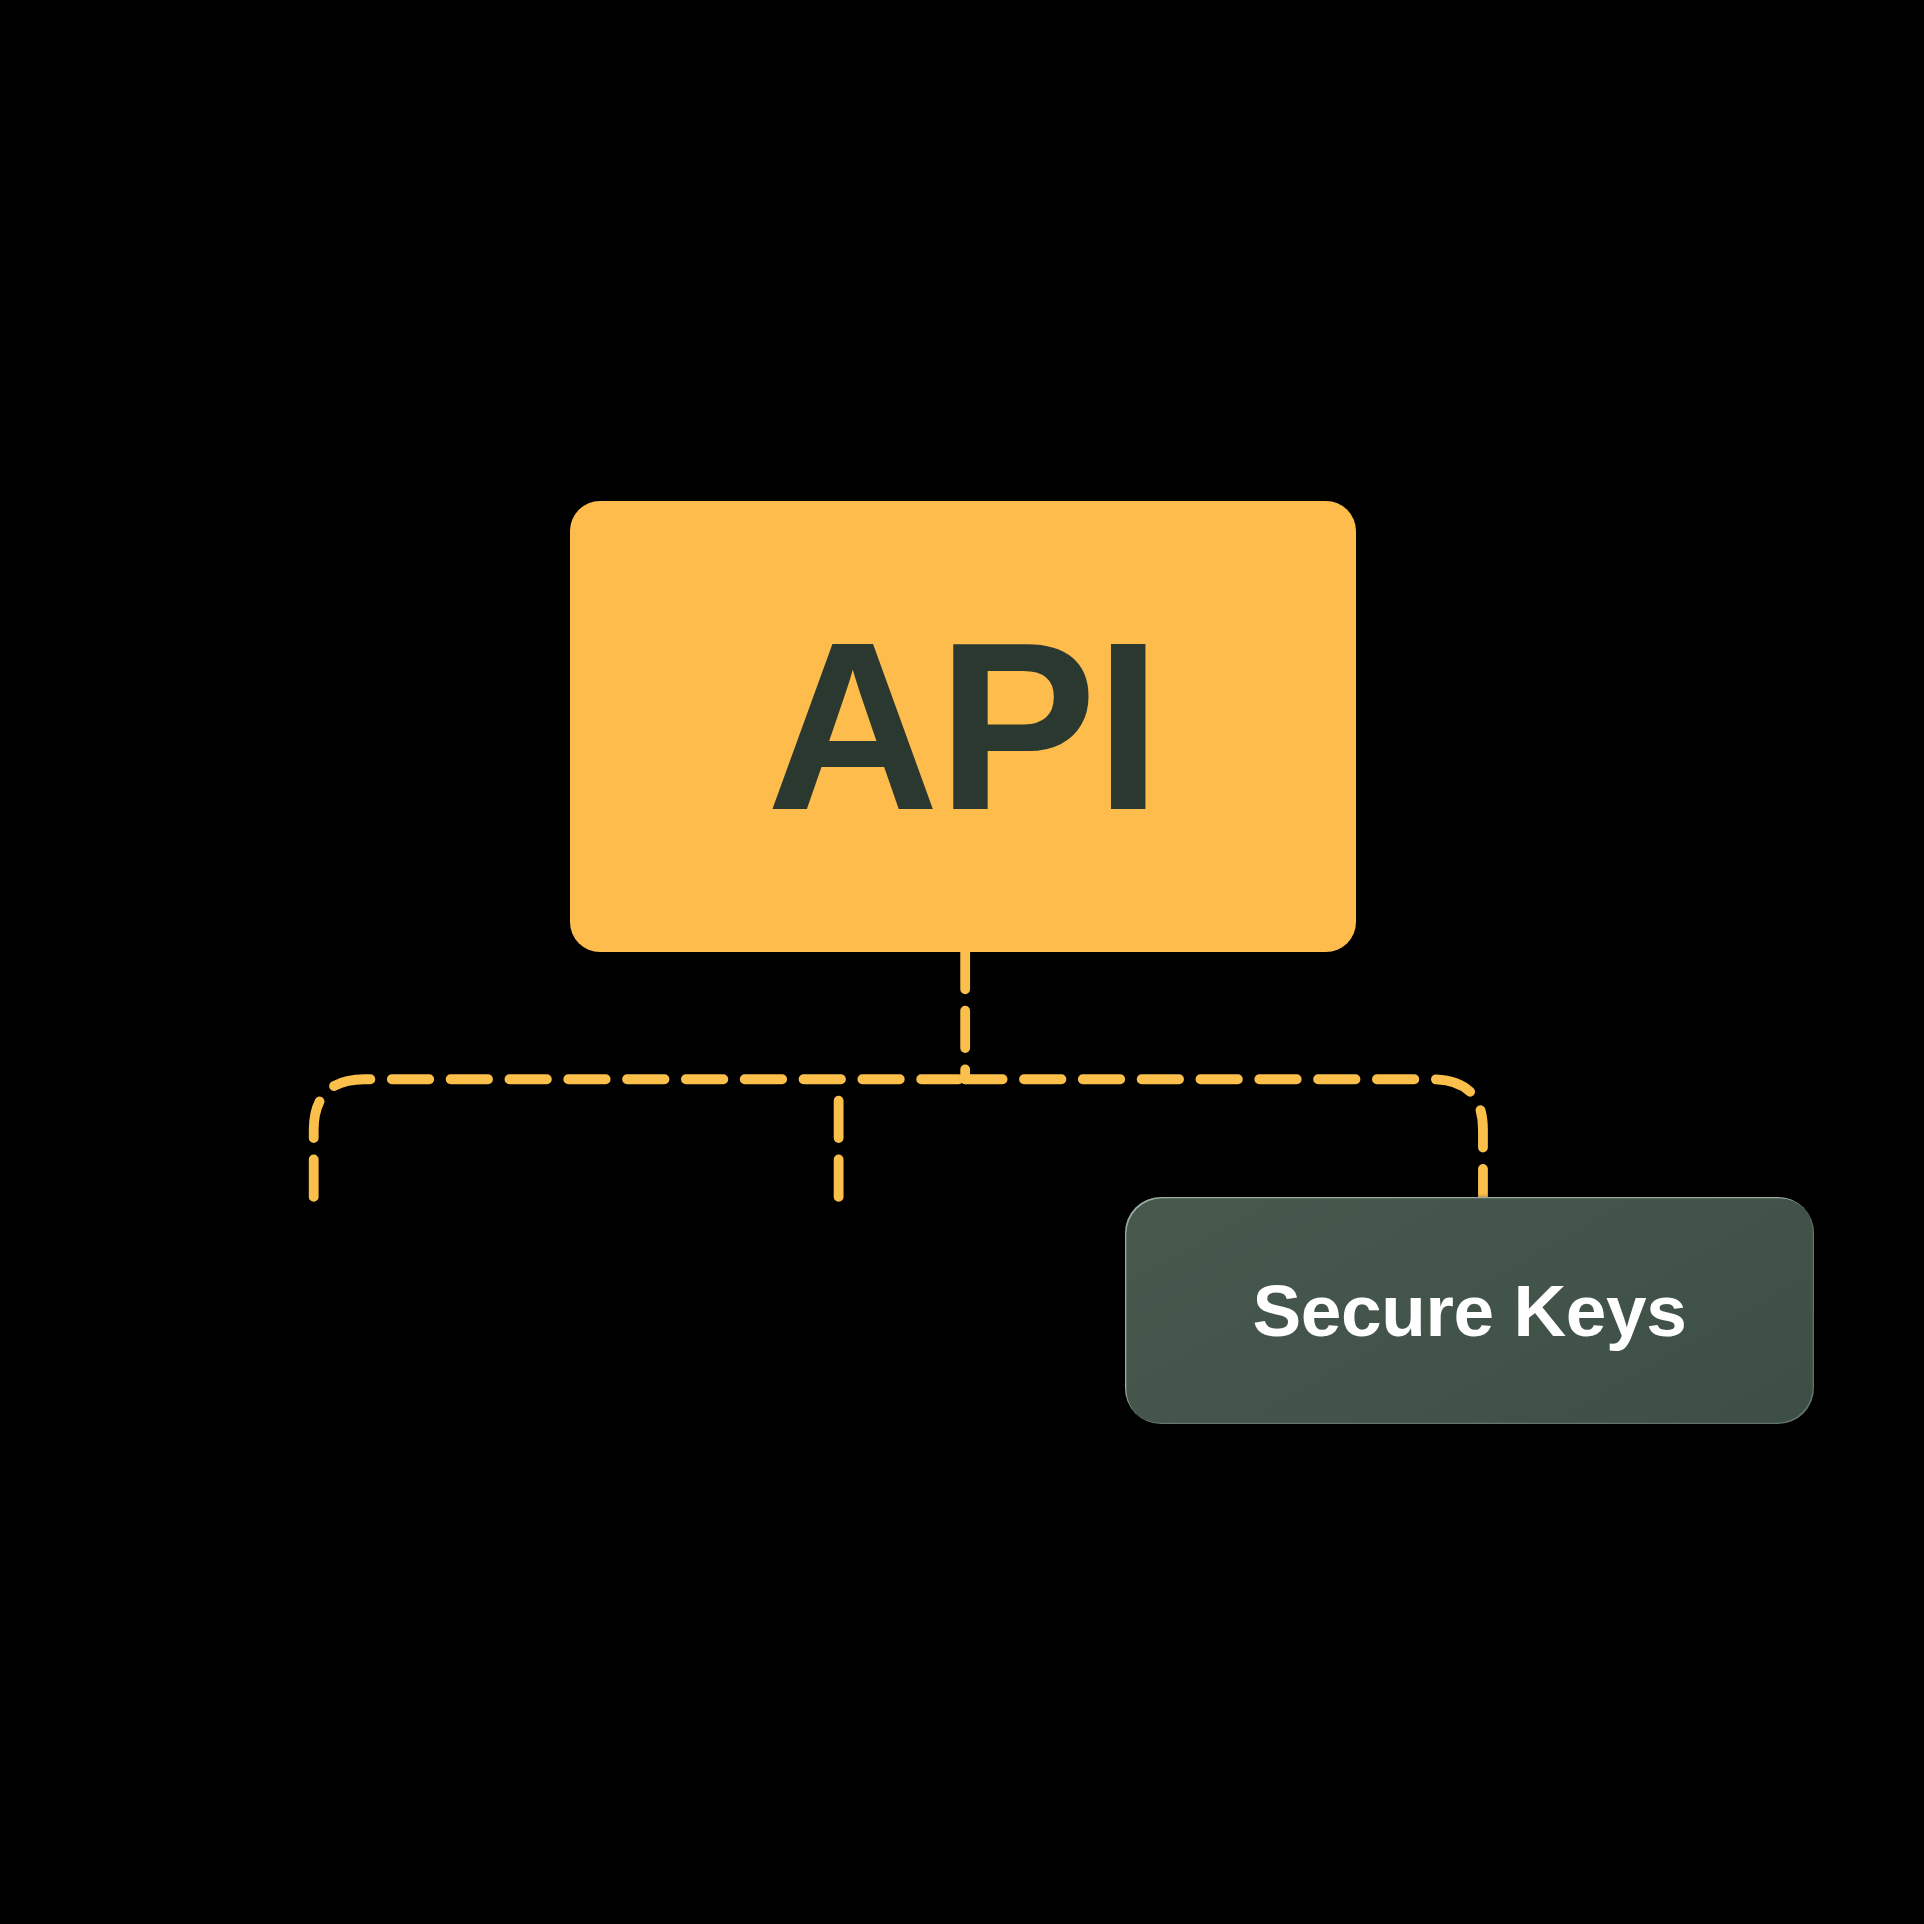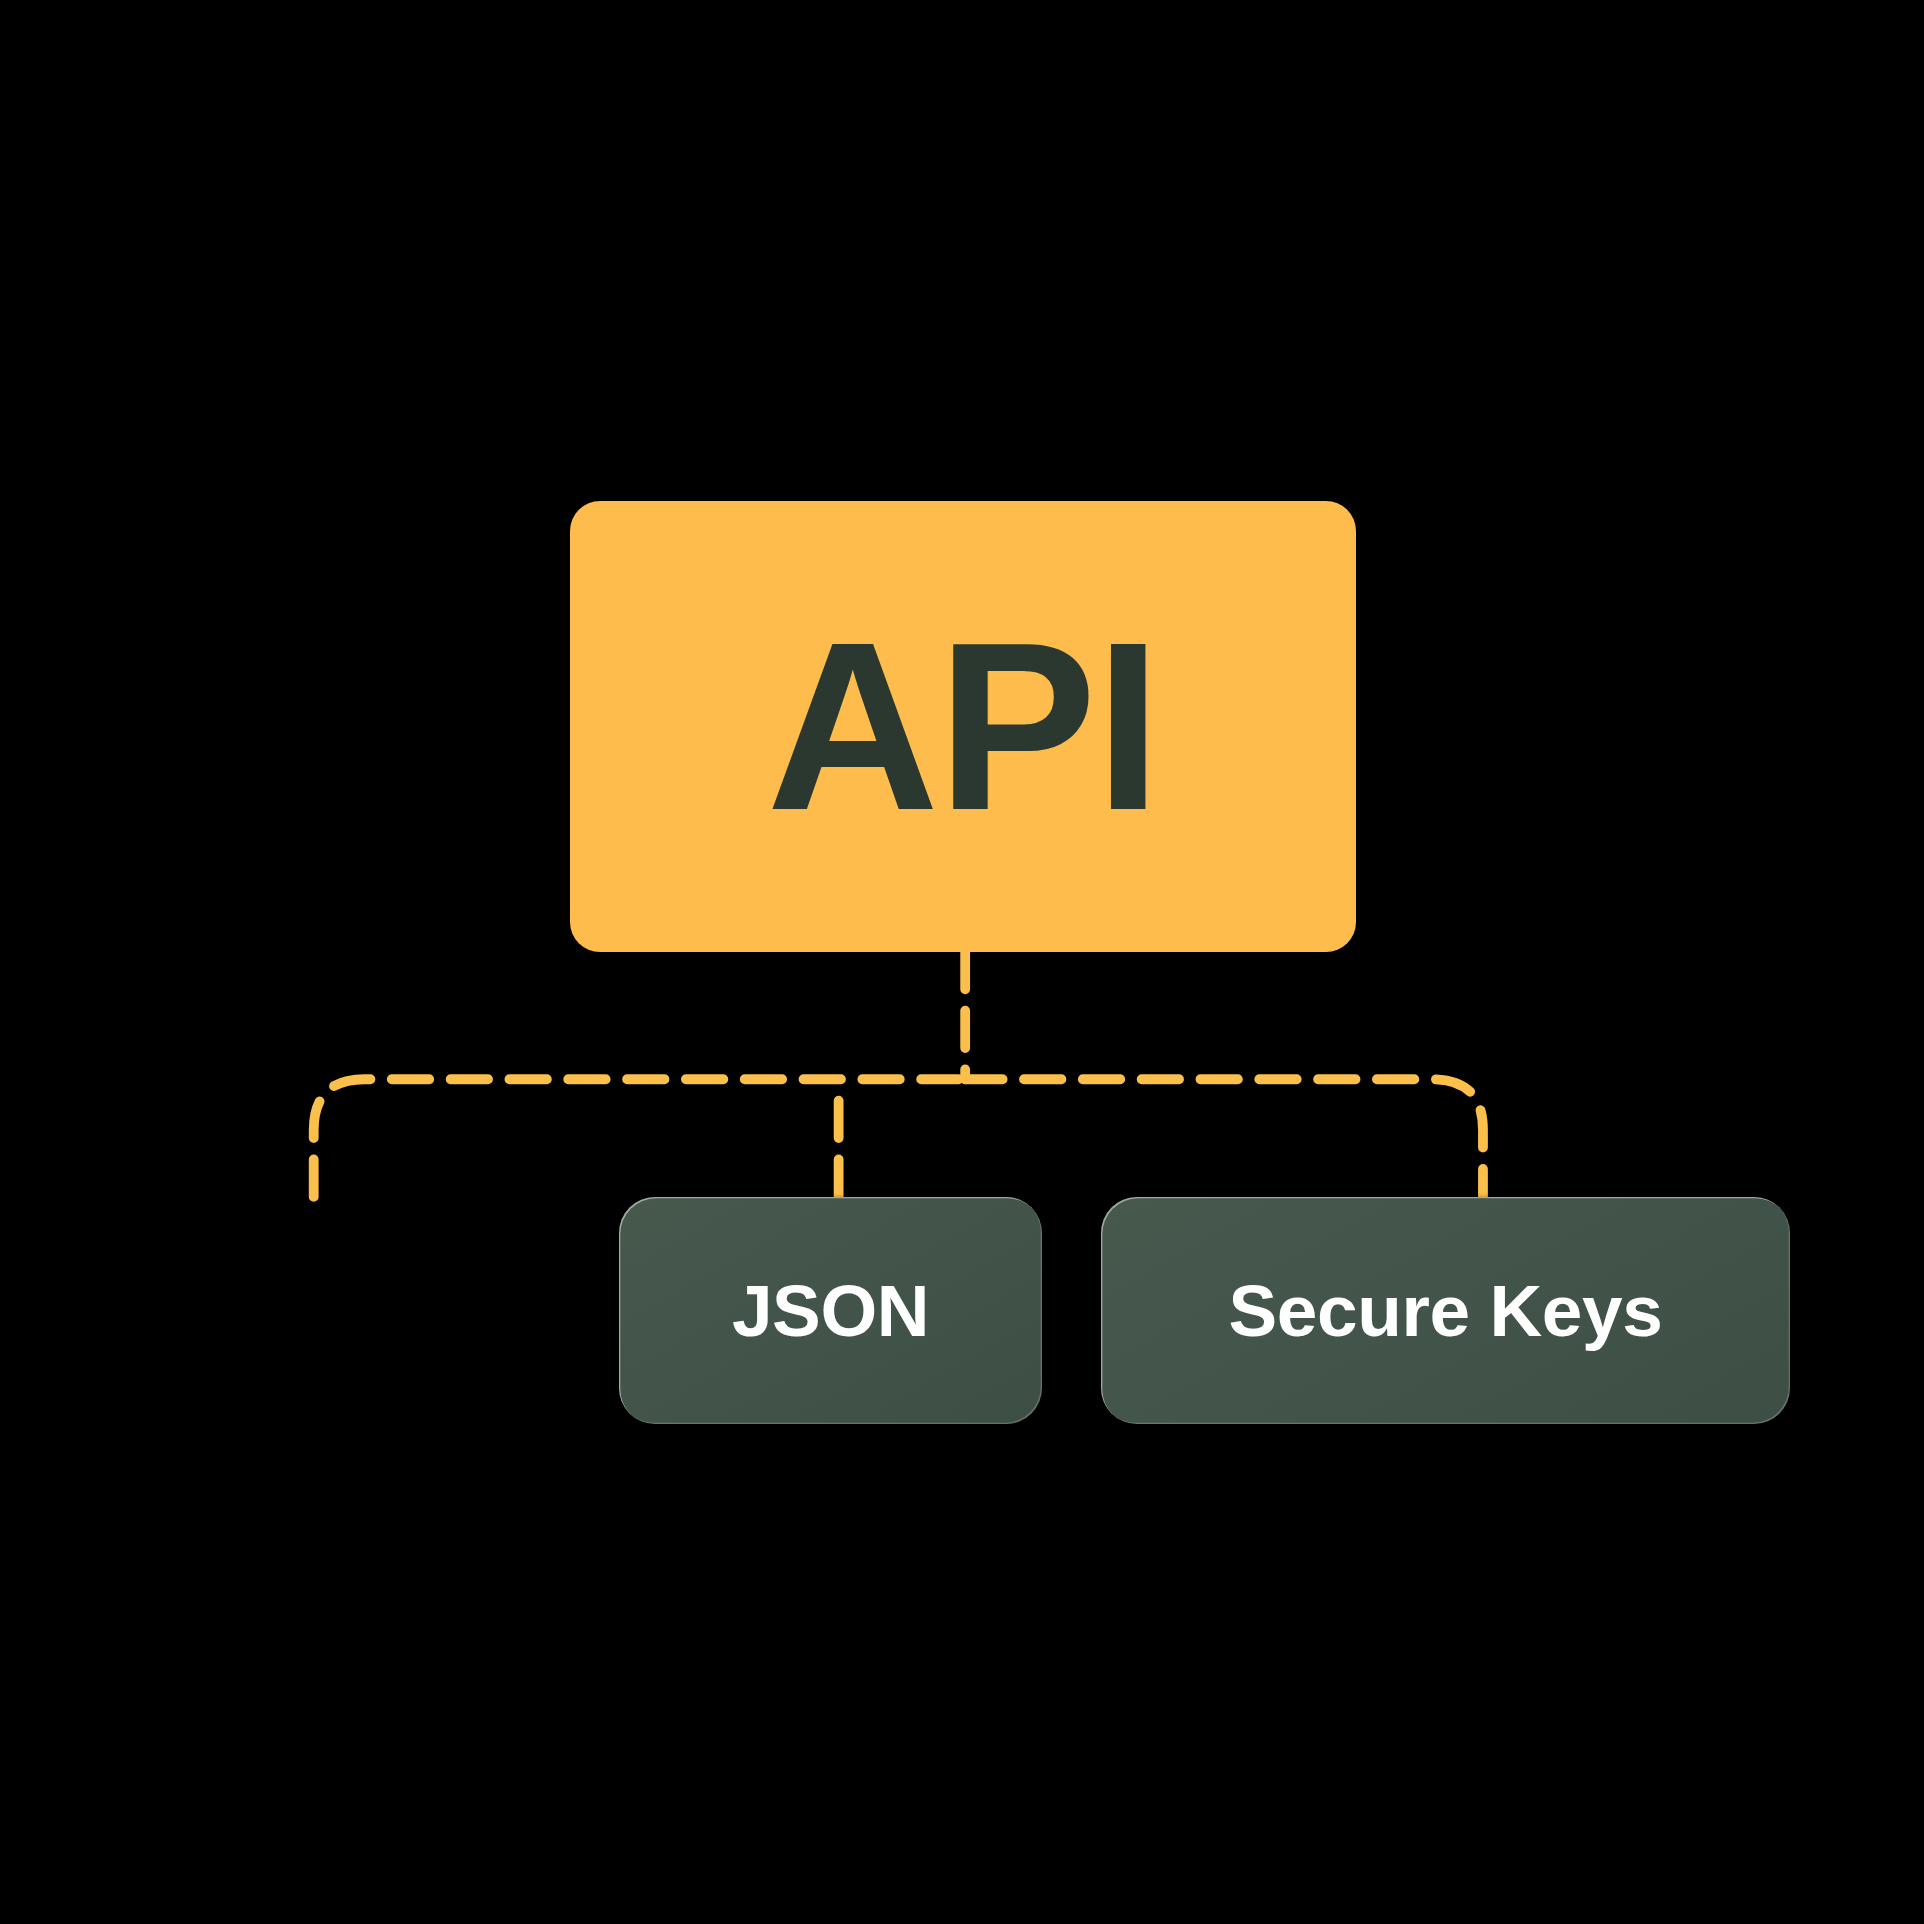--- a/index.html
+++ b/index.html
@@ -64,21 +64,21 @@
     color: #FFFFFF;
     font-size: 73px;
     font-weight: 700;
     line-height: 1;
     letter-spacing: -0.4px;
     white-space: nowrap;
     font-family: "Liberation Sans", sans-serif;
   }
   #leaf-0 { left: 111px;  width: 423px; top: 1197px; }
   #leaf-1 { left: 619px;  width: 423px; top: 1197px; }
-  #leaf-2 { left: 1101px; width: 689px; top: 1197px; }
+  #leaf-2 { left: 1125px; width: 689px; top: 1197px; }
 </style>
 </head>
 <body>
 
 <div id="canvas">
 
   <svg id="connectors" viewBox="0 0 2160 2160" xmlns="http://www.w3.org/2000/svg">
     <g fill="none" stroke="#FBBF4C" stroke-width="11" stroke-linecap="round" stroke-dasharray="42 24">
 
       <path d="M 1083 1068 L 1083 1211"></path>
@@ -87,22 +87,19 @@
       <path d="M 941 1343 L 941 1211"></path>
       <path d="M 1083 1211 L 1607 1211 Q 1664 1211 1664 1268 L 1664 1343"></path>
     </g>
   </svg>
 
   <div class="root-node">
     <span class="root-label">API</span>
   </div>
 
 
-  <div class="leaf-node" id="leaf-1">
-    <span class="leaf-label">JSON</span>
-  </div>
 
   <div class="leaf-node" id="leaf-2">
     <span class="leaf-label">Secure Keys</span>
   </div>
 
 </div>
 
 
 </body></html>

